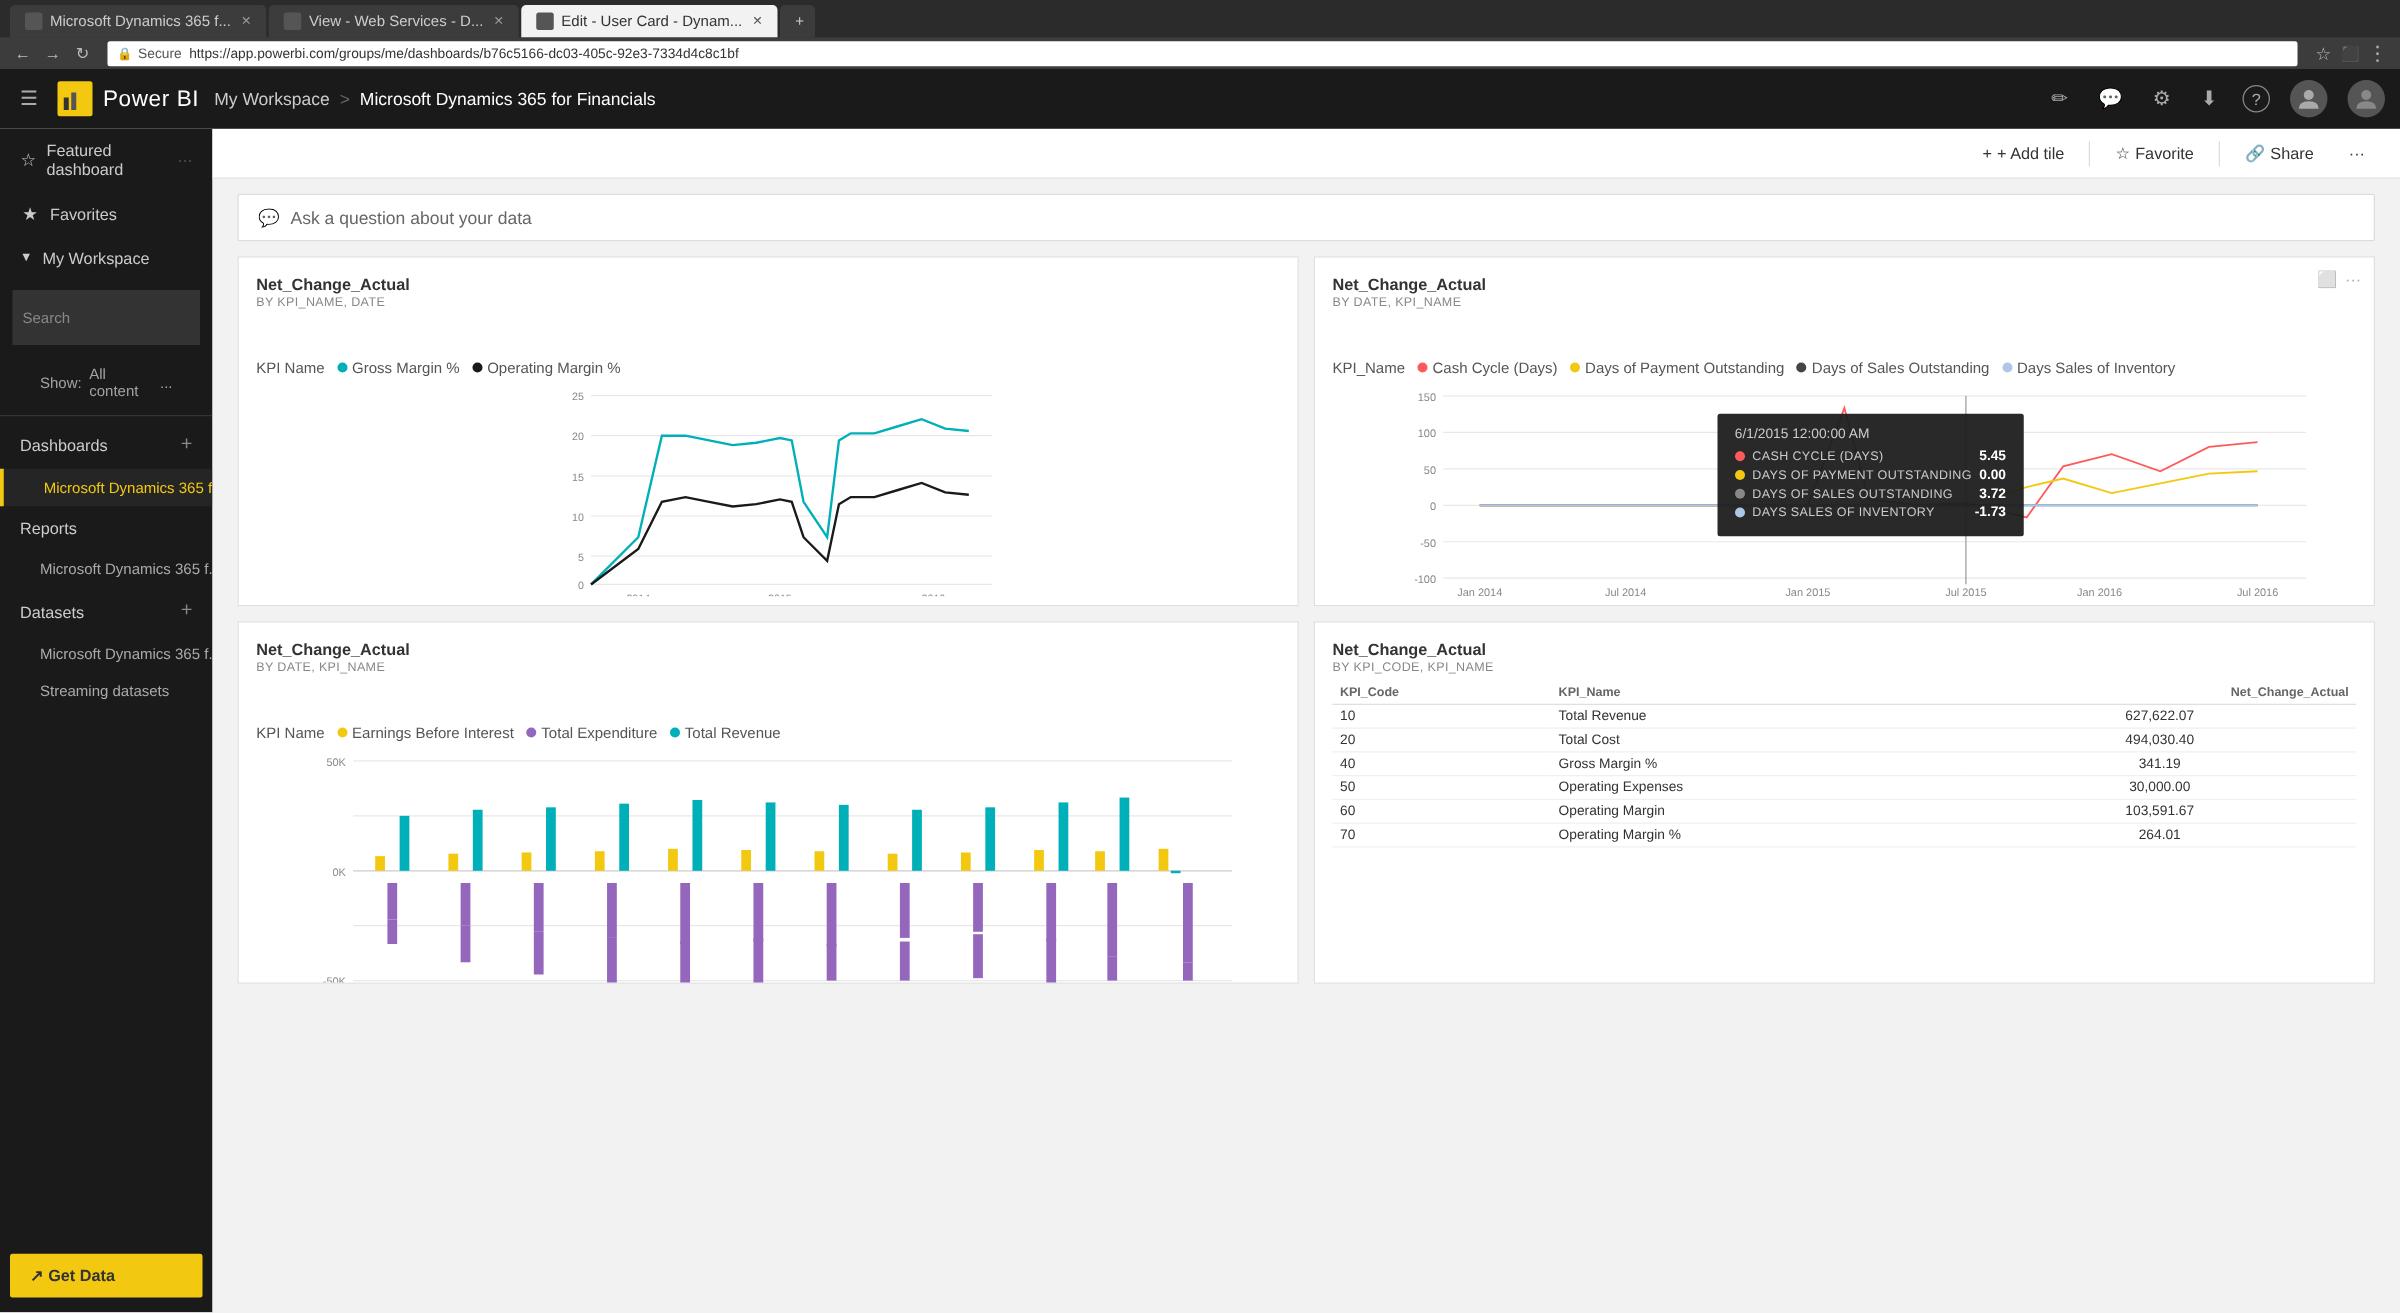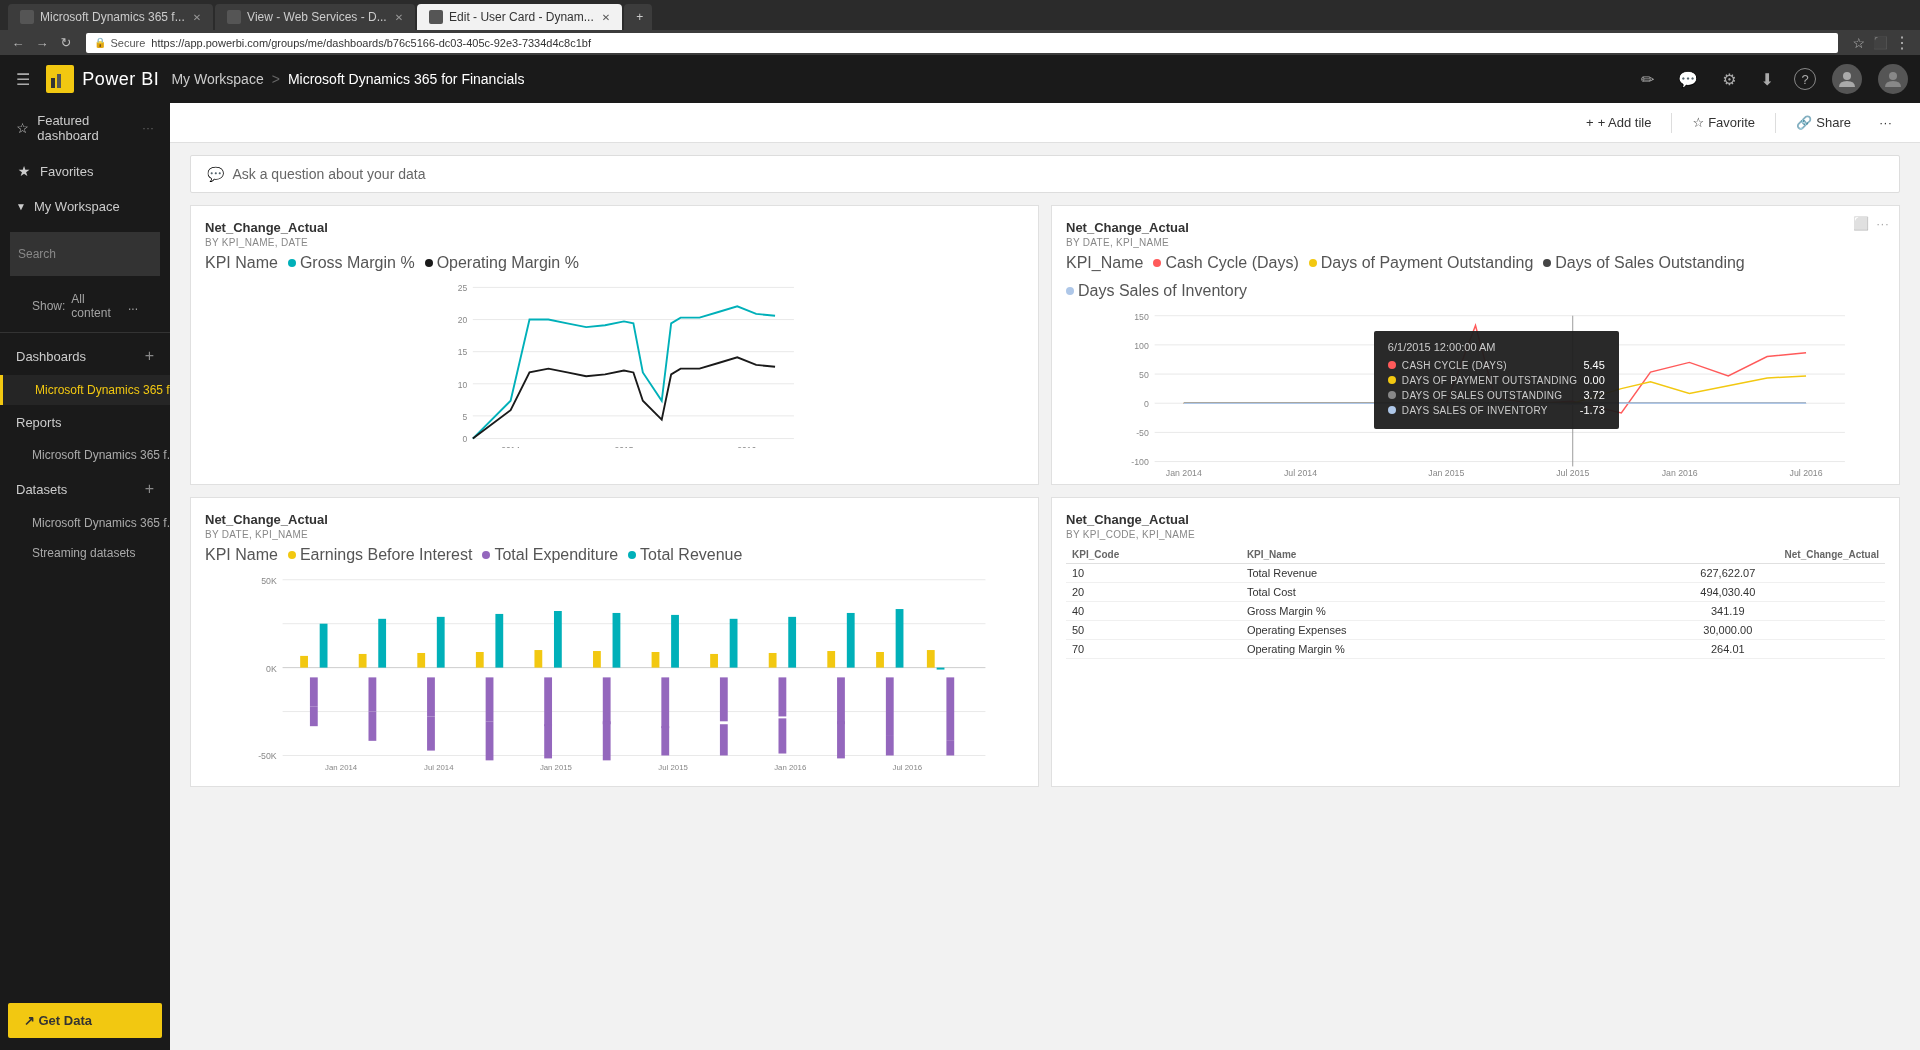--- a/index.html
+++ b/index.html
@@ -62,32 +62,32 @@
 
     .ask-question-bar { background: #fff; margin: 12px 20px 0 20px; padding: 10px 16px; display: flex; align-items: center; gap: 8px; border: 1px solid #ddd; border-radius: 2px; font-size: 14px; color: #666; cursor: pointer; }
     .ask-question-icon { color: #999; }
 
     
     .dashboard-grid { flex: 1; padding: 12px 20px; display: grid; grid-template-columns: 1fr 1fr; grid-template-rows: 280px 290px; gap: 12px; overflow: hidden; }
     .tile { background: #fff; border: 1px solid #e0e0e0; border-radius: 0; overflow: hidden; position: relative; padding: 14px; }
     .tile-header { font-size: 13px; font-weight: 600; color: #333; margin-bottom: 2px; }
     .tile-subtitle { font-size: 10px; color: #888; margin-bottom: 6px; text-transform: uppercase; letter-spacing: 0.3px; }
     .tile-legend { display: flex; align-items: center; gap: 10px; flex-wrap: wrap; margin-bottom: 6px; }
-    .legend-item { display: flex; align-items: center; gap: 4px; font-size: 16px; color: #555; }
+    .legend-item { display: flex; align-items: center; gap: 4px; font-size: 12px; color: #555; margin-top: 33px; }
     .legend-dot { width: 8px; height: 8px; border-radius: 50%; }
     .tile-actions { position: absolute; top: 10px; right: 10px; display: flex; gap: 6px; }
     .tile-action-btn { color: #aaa; font-size: 13px; cursor: pointer; }
 
     
     .chart-tooltip { position: absolute; background: rgba(30,30,30,0.95); color: #fff; padding: 10px 14px; border-radius: 2px; font-size: 11px; z-index: 100; min-width: 220px; }
     .tooltip-title { font-size: 11px; color: #ccc; margin-bottom: 6px; font-weight: 500; }
     .tooltip-row { display: flex; align-items: center; gap: 6px; margin-bottom: 3px; font-size: 11px; }
     .tooltip-dot { width: 8px; height: 8px; border-radius: 50%; flex-shrink: 0; }
     .tooltip-label { flex: 1; color: #ccc; text-transform: uppercase; letter-spacing: 0.3px; font-size: 10px; }
-    .tooltip-val { color: #fff; font-weight: 400; }
+    .tooltip-val { color: #fff; font-weight: 700; }
 
     
     .table-tile table { width: 100%; border-collapse: collapse; font-size: 11px; }
     .table-tile th { text-align: left; color: #666; font-weight: 600; padding: 3px 6px; border-bottom: 1px solid #e0e0e0; font-size: 10px; }
     .table-tile td { padding: 3px 6px; color: #333; border-bottom: 1px solid #f0f0f0; }
     .table-tile td:last-child { text-align: center; }
     .table-tile th:last-child { text-align: right; }
   </style>
 </head>
 <body>
@@ -510,20 +510,25 @@
       <td>40</td>
       <td>Gross Margin %</td>
       <td>341.19</td>
     </tr>
                 <tr>
       <td>50</td>
       <td>Operating Expenses</td>
       <td>30,000.00</td>
     </tr>
                 <tr>
+      <td>60</td>
+      <td>Operating Margin</td>
+      <td>103,591.67</td>
+    </tr>
+                <tr>
       <td>70</td>
       <td>Operating Margin %</td>
       <td>264.01</td>
     </tr>
               </tbody>
           </table>
         </div>
 
       </div>
     </div>

